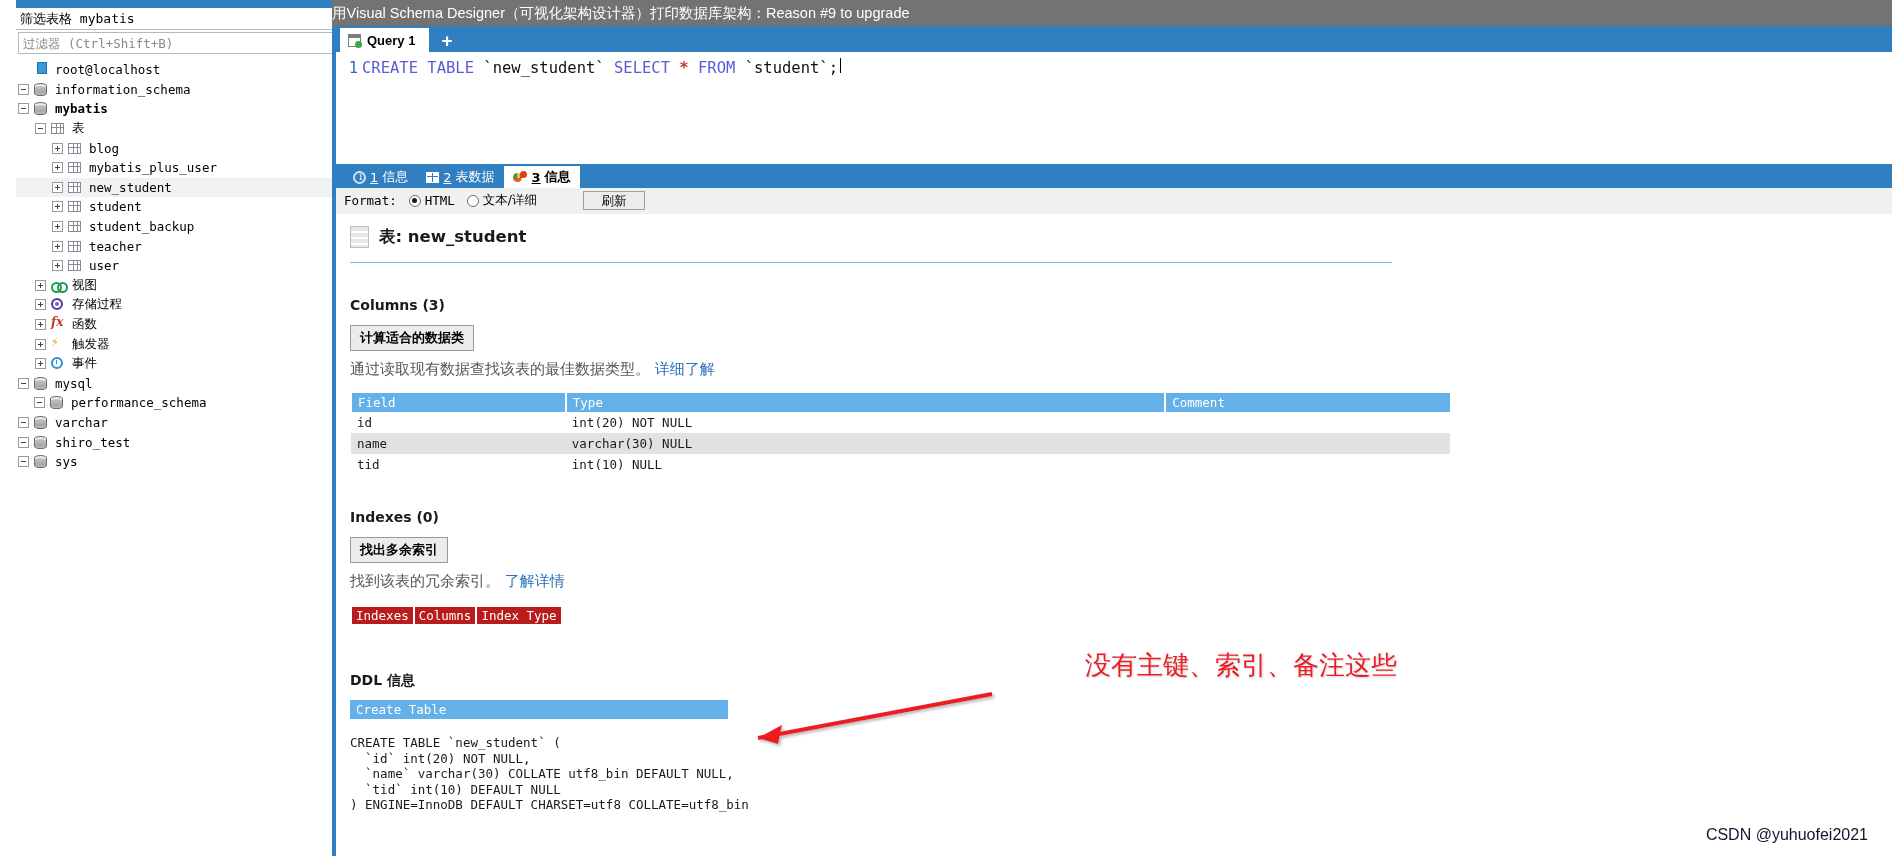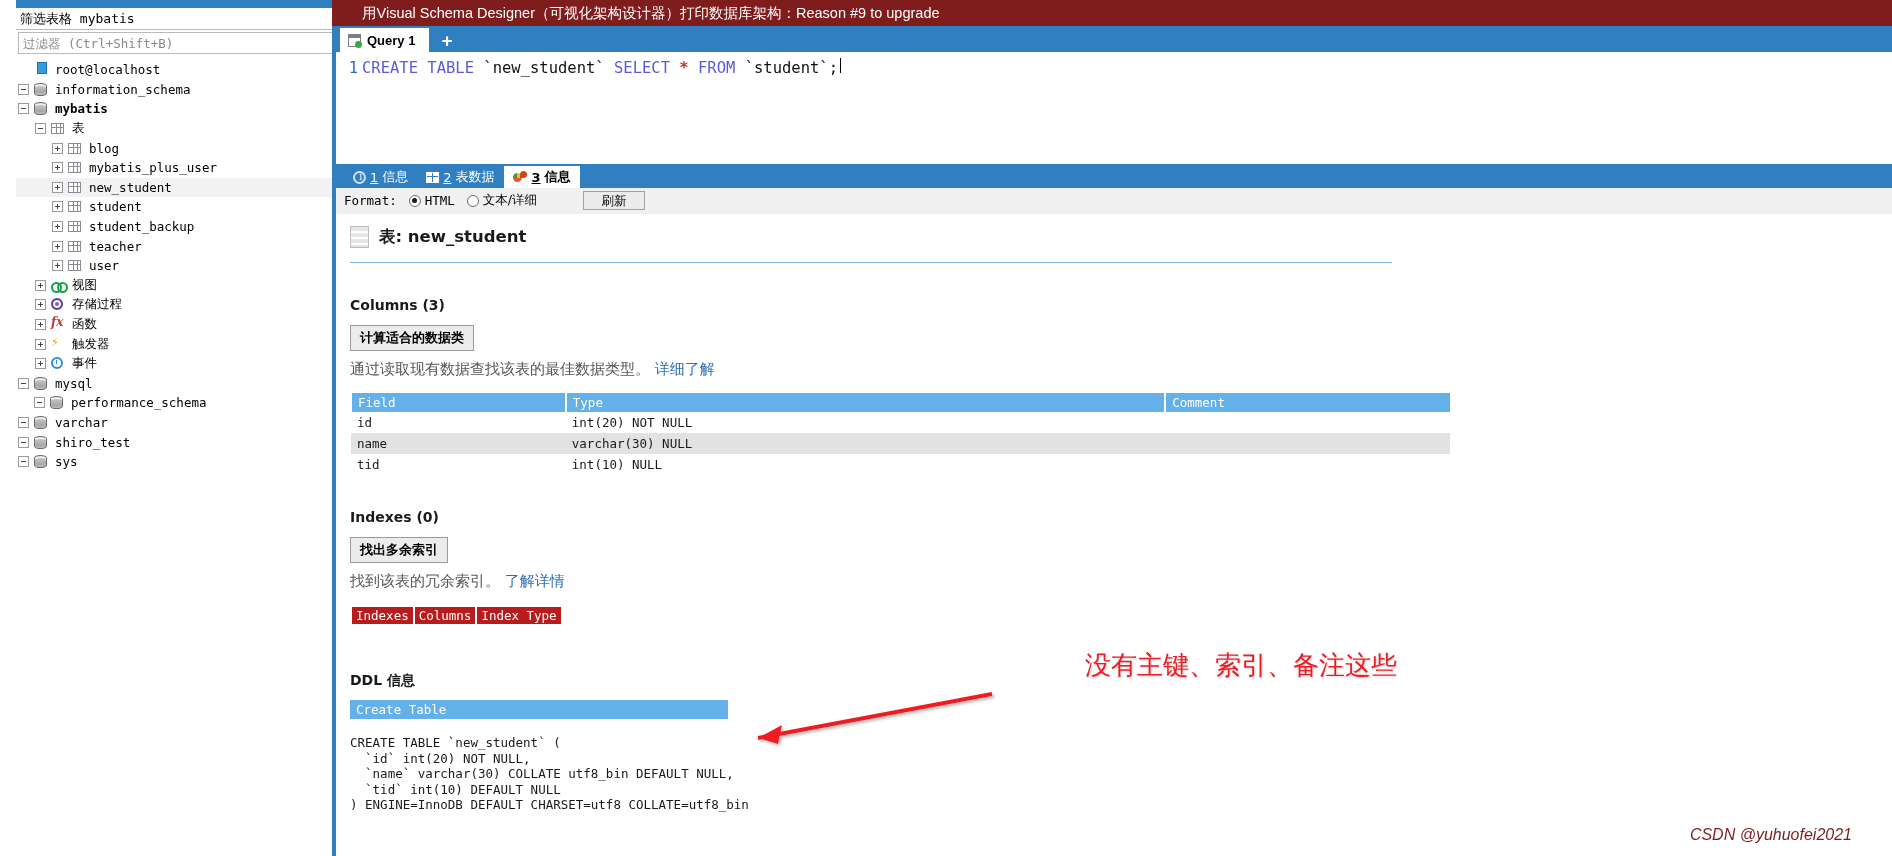--- a/index.html
+++ b/index.html
@@ -127,22 +127,22 @@
   }
 
   
   #right {
     position: absolute; left: 332px; top: 0;
     width: 1560px; height: 856px;
     background: #ffffff;
   }
   .banner {
     height: 26px; line-height: 26px;
-    background: #7f1d1d; color: #ffffff;
-    font-size: 14.5px; padding-left: 30px;
+    background: #737373; color: #ffffff;
+    font-size: 14.5px; padding-left: 0;
     font-family: "Liberation Sans", sans-serif;
     white-space: nowrap; overflow: hidden;
   }
   .tabstrip {
     height: 26px; background: #2f7fc1;
     display: flex; align-items: flex-end; padding-left: 8px;
   }
   .qtab {
     height: 24px; background: #ffffff;
     display: flex; align-items: center;
@@ -356,24 +356,23 @@
   
   .anno-text {
     position: absolute; left: 1085px; top: 648px;
     color: #ec1c24; font-size: 26px;
     font-family: "DejaVu Serif", serif;
     white-space: nowrap;
     text-shadow: 1px 1px 2px rgba(150,150,150,.45);
   }
   #anno-arrow { position: absolute; left: 730px; top: 690px; }
   .watermark {
-    position: absolute; right: 40px; bottom: 12px;
-    color: #7f1d1d; font-size: 16px;
+    position: absolute; right: 24px; bottom: 12px;
+    color: #0f172a; font-size: 16px;
     font-family: "Liberation Sans", sans-serif;
-    font-style: italic;
   }
 </style>
 </head>
 <body>
 
 <div id="app">
 
   <div id="sidebar">
     <div class="sb-topbar"></div>
     <div class="sb-title">筛选表格 mybatis</div>

